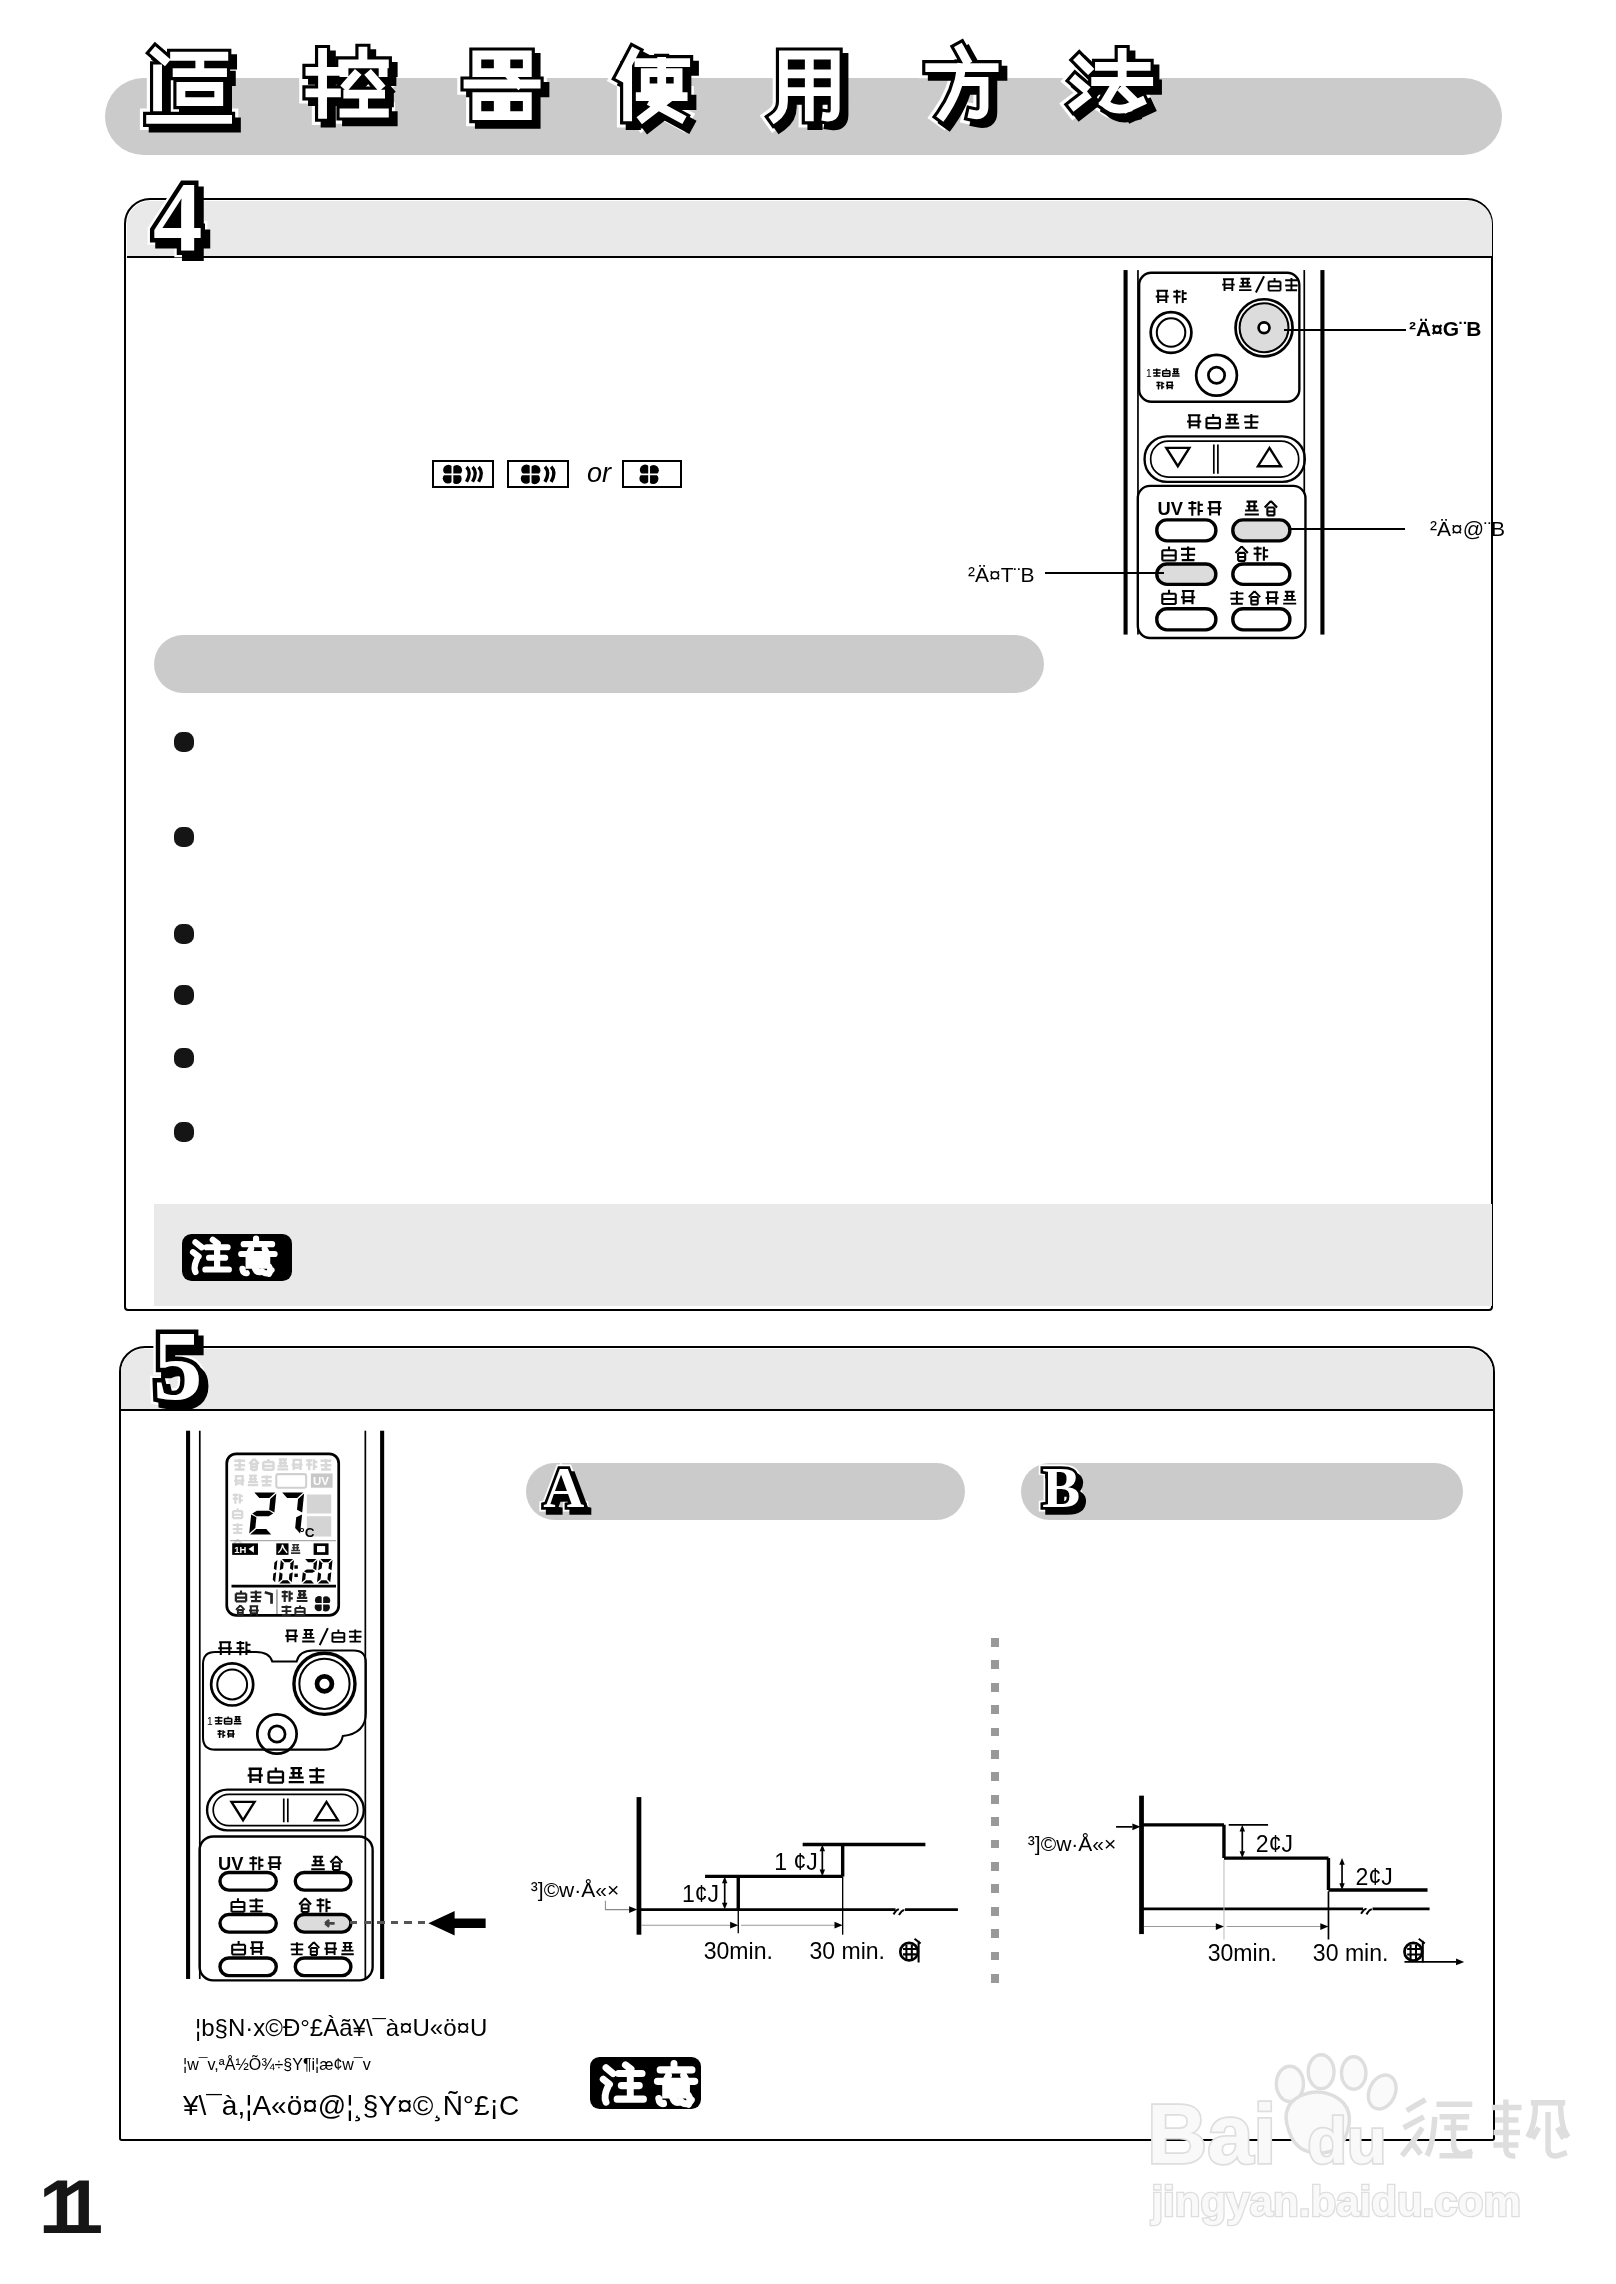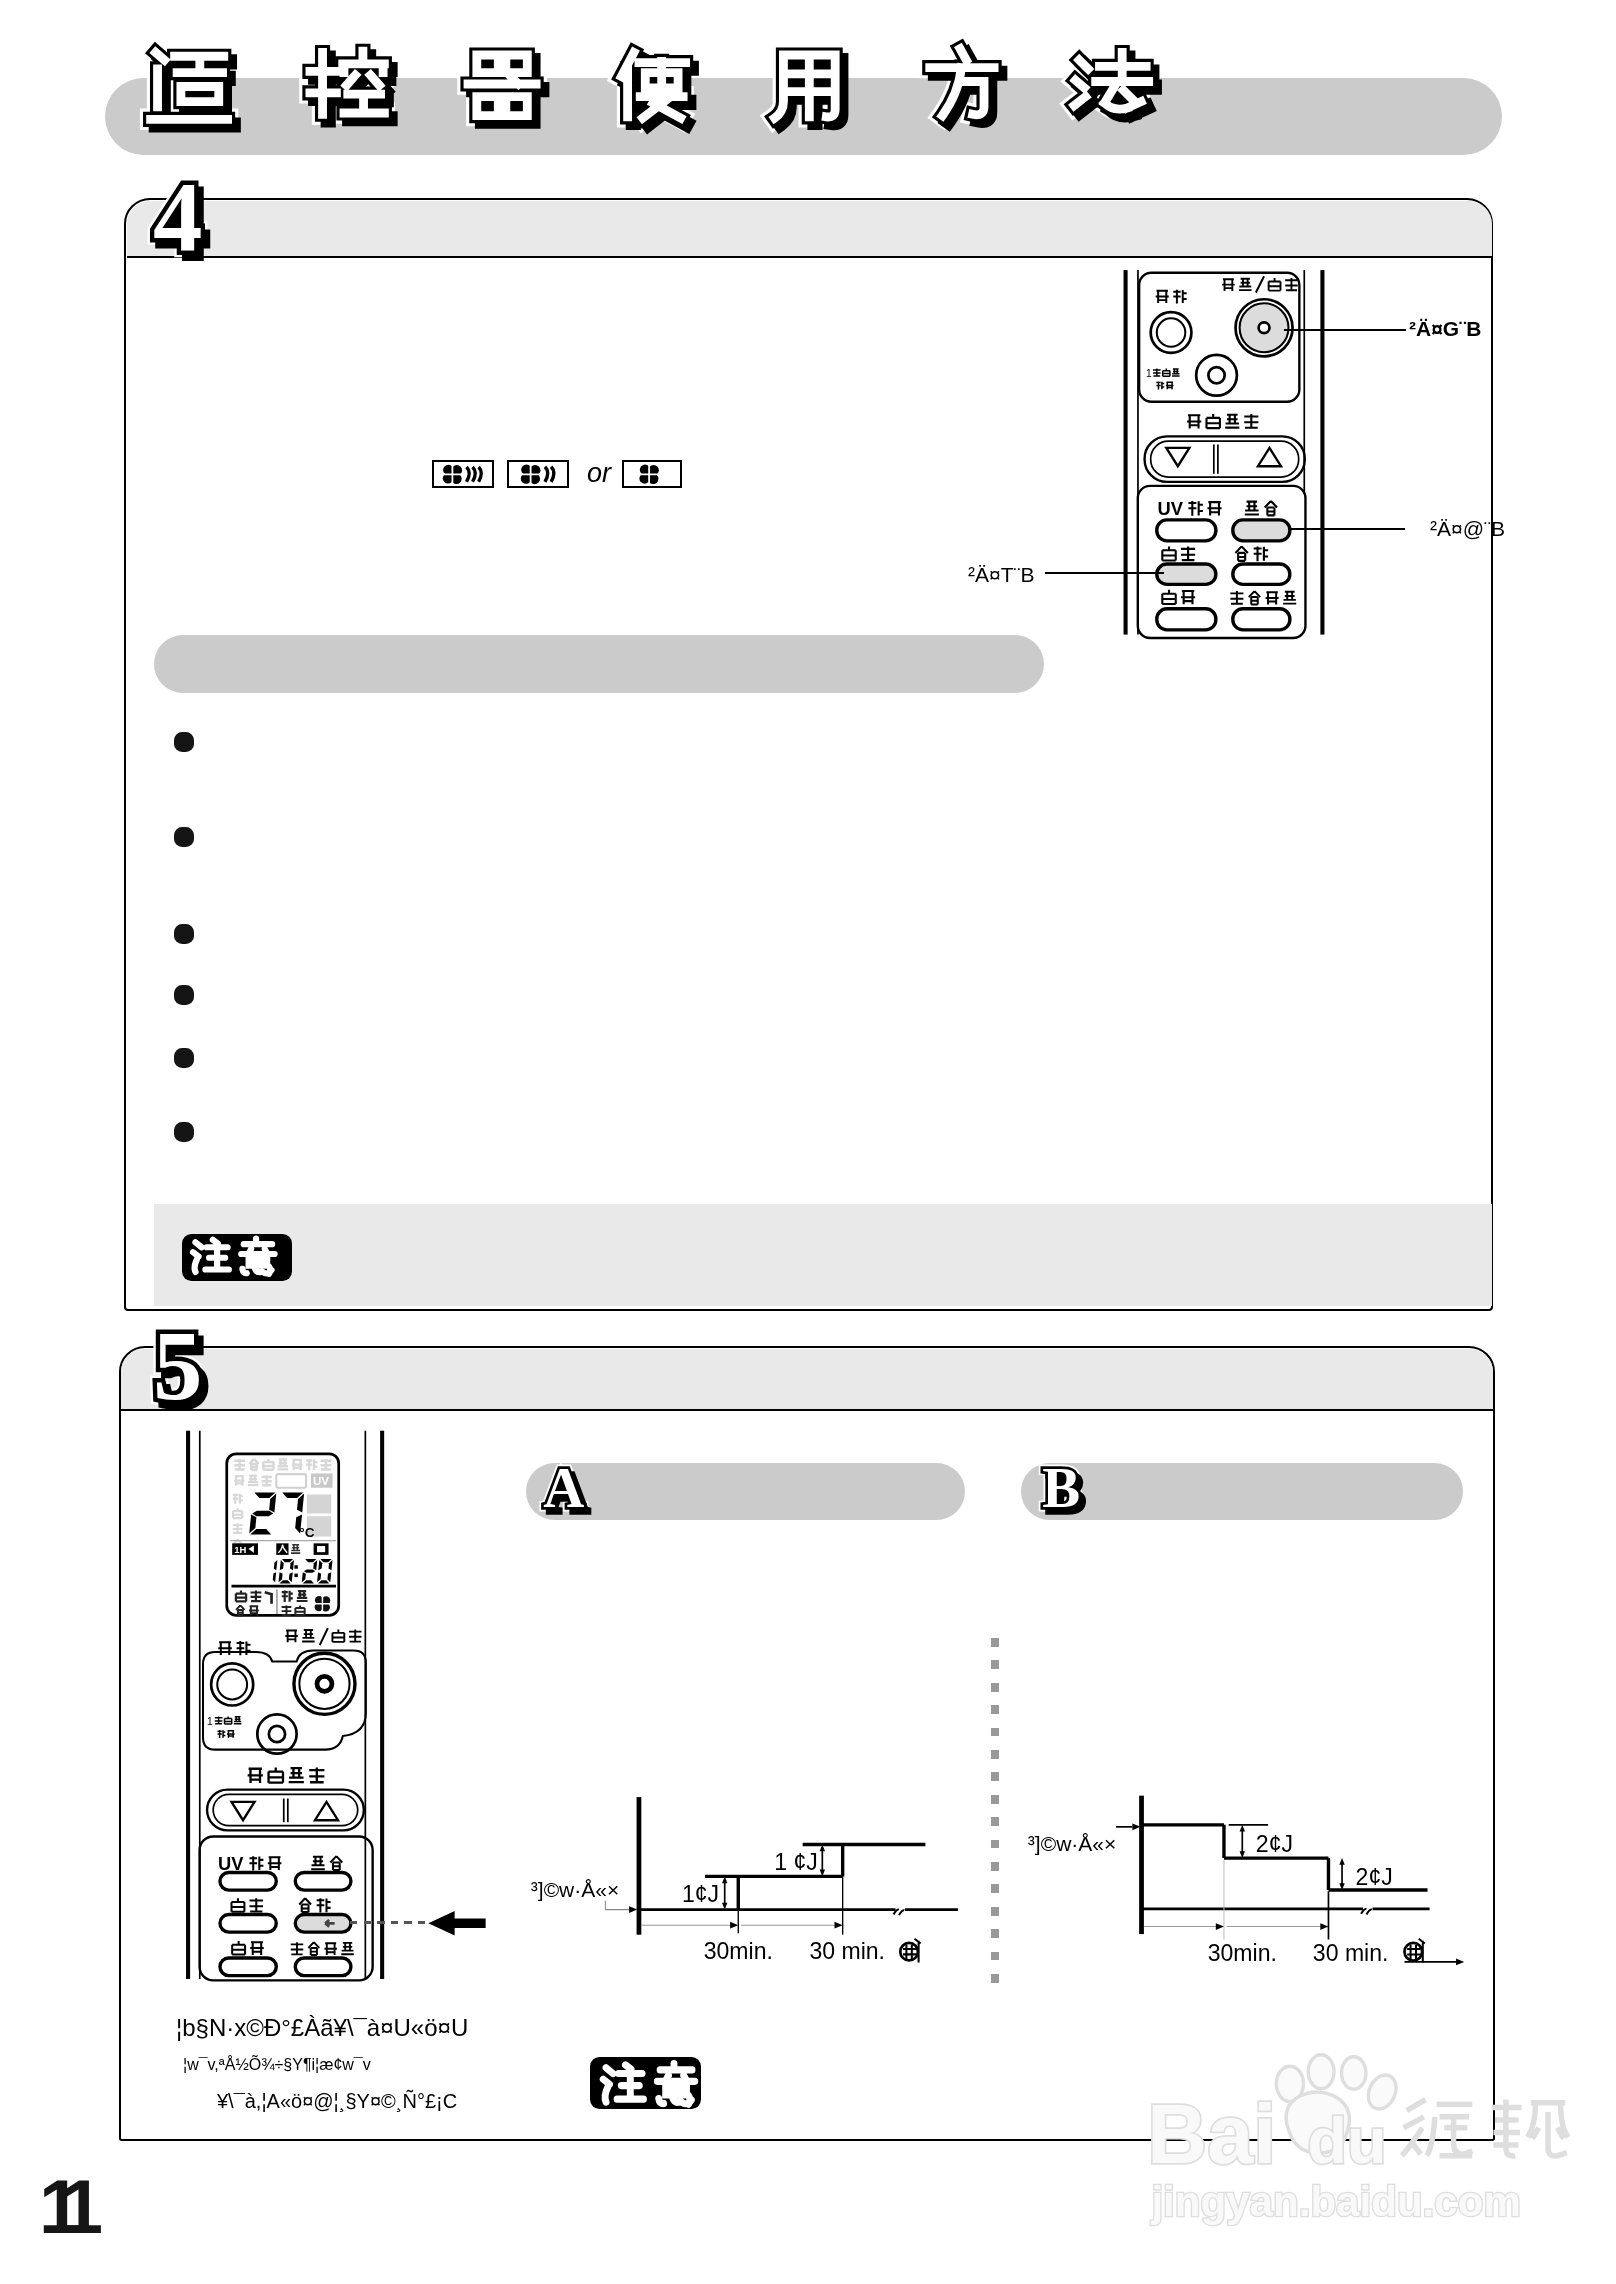--- a/index.html
+++ b/index.html
@@ -415,25 +415,25 @@
     <text x="281" y="260" font-size="34" font-family="Liberation Sans">30min.</text>
     <text x="436" y="260" font-size="34" font-family="Liberation Sans">30 min.</text>
     <g transform="translate(571,228)">
       <circle cx="13" cy="19" r="13" fill="none" stroke="#000" stroke-width="4"></circle>
       <path d="M9,9 V31 M17,9 V31 M4,15 H24 M4,23 H24 M27,3 V35 M21,0 L30,7" stroke="#000" stroke-width="3" fill="none"></path>
     </g>
     <path d="M571,262 H647" stroke="#000" stroke-width="2.5"></path>
     <polygon points="647,257 659,262 647,267" fill="#000"></polygon>
   </svg>
 
-<div class="abs" style="left:176px;top:2014px;font-size:24px;">¦b§N·x©Ð°£Àã¥\¯à¤U«ö¤U</div>
+<div class="abs" style="left:195px;top:2014px;font-size:24px;">¦b§N·x©Ð°£Àã¥\¯à¤U«ö¤U</div>
 
 <div class="abs" style="left:183px;top:2056px;font-size:16px;">¦w¯v,ªÅ½Õ¾÷§Y¶i¦æ¢w¯v</div>
 
-<div class="abs" style="left:183px;top:2090px;font-size:20px;margin-left:34px;">¥\¯à,¦A«ö¤@¦¸§Y¤©¸Ñ°£¡C</div>
+<div class="abs" style="left:183px;top:2090px;font-size:28px;">¥\¯à,¦A«ö¤@¦¸§Y¤©¸Ñ°£¡C</div>
 
 <div class="abs" style="left:590px;top:2057px;width:111px;height:52px;background:#000;border-radius:9.5px;"></div>
 <svg class="abs" style="left:595px;top:2060px" width="102" height="49" viewBox="0 0 150 72">
     <g transform="translate(6,3) scale(1.02,1.05)">
       <path d="M10,8 L20,16 M6,24 L15,31 M13,34 Q6,48 10,56 M38,4 L46,10 M28,16 H62 M45,16 V52 M32,33 H58 M26,52 H64" stroke="#fff" stroke-width="10" fill="none" stroke-linecap="round"></path>
       <path transform="translate(76,0)" d="M32,2 V8 M12,11 H58 M24,19 L20,26 M46,19 L50,26 M8,27 H62 M20,32 H50 V46 H20 Z M20,39 H50 M10,51 Q11,59 17,58 M30,50 Q33,58 40,56 M53,47 Q57,53 53,59 M43,56 Q51,62 57,53" stroke="#fff" stroke-width="10" fill="none" stroke-linecap="round"></path>
     </g>
   </svg>
 
 <div class="abs" style="left:39px;top:2163px;font-size:76px;font-weight:bold;letter-spacing:-16.3px;color:#161616;">11</div>

